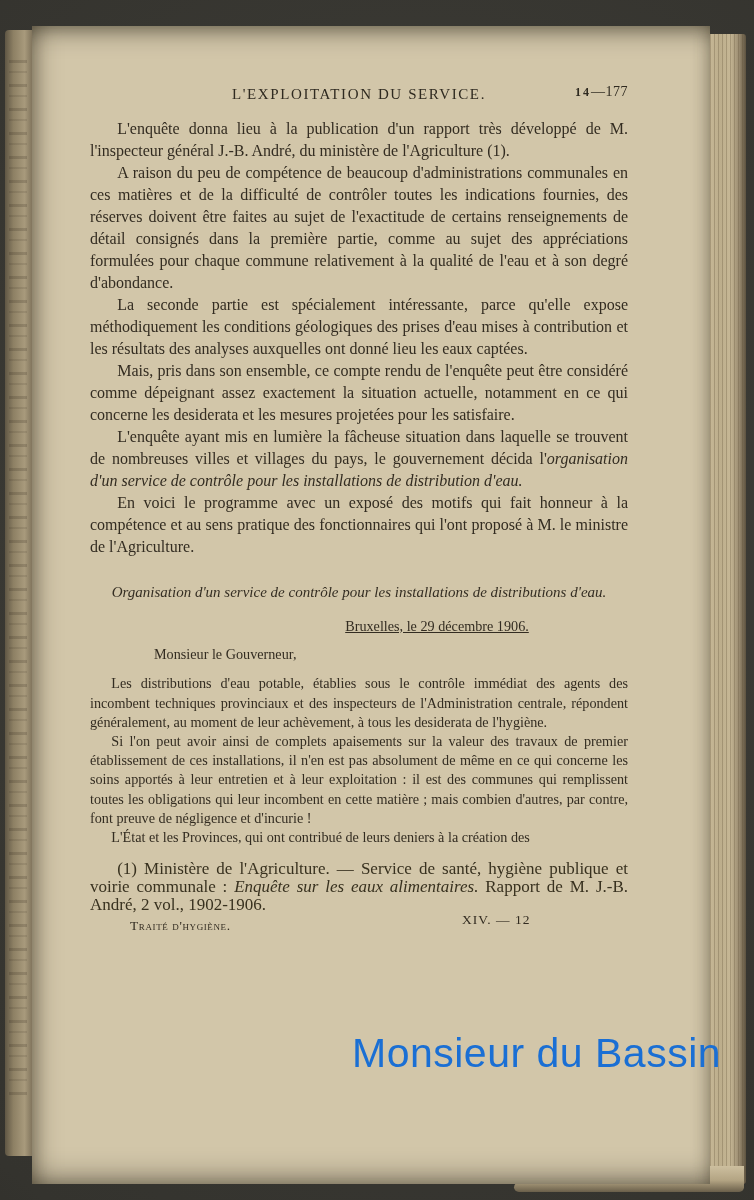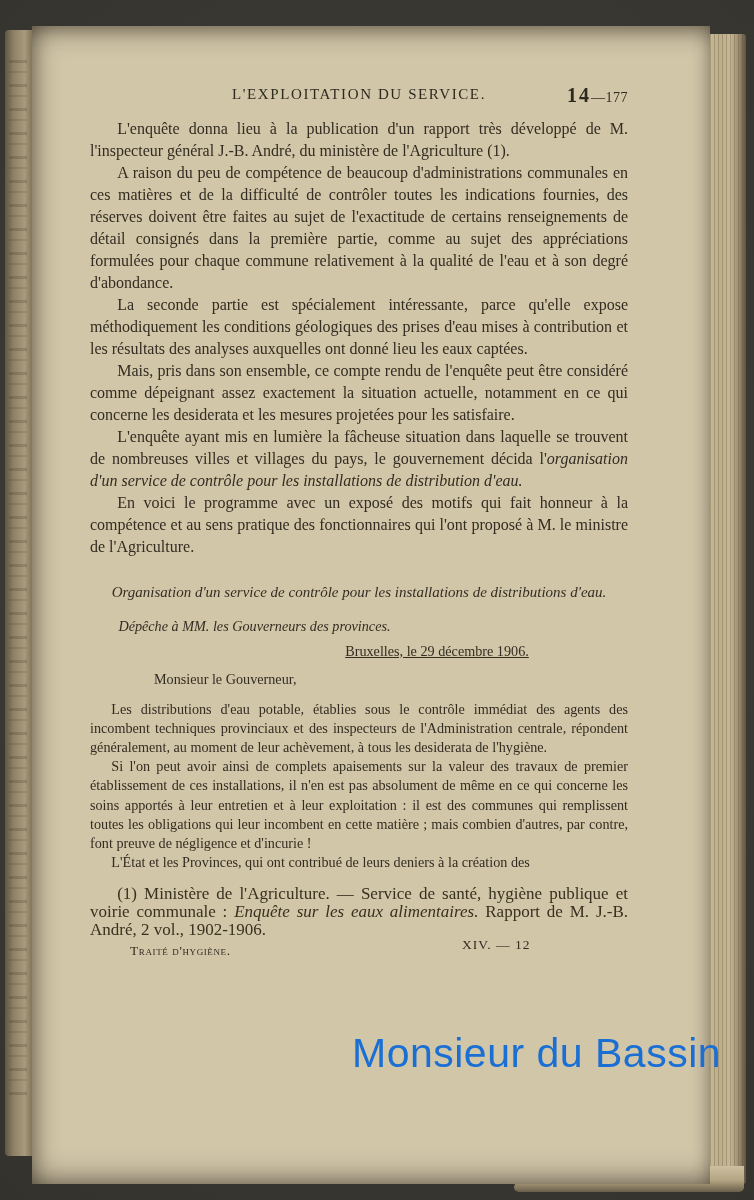--- a/index.html
+++ b/index.html
@@ -50,21 +50,21 @@
       linear-gradient(97deg, #a3957 600%, #c2b494 2%, #cfc3a5 9%, #d8cdb2 34%, #d6cbaf 64%, #cfc2a3 88%, #c1b292 100%);
     background-color: #d2c6a9;
     box-shadow:
       inset 0 18px 24px -14px rgba(30,25,15,.55),
       inset 0 -20px 28px -16px rgba(30,25,15,.5),
       inset 16px 0 26px -14px rgba(50,40,25,.55),
       inset -10px 0 20px -12px rgba(60,48,30,.45);
   }
   .page-header { position: relative; text-align: center; font-size: 15px; letter-spacing: 1.6px; margin-bottom: 15px; color: #2f2a20; }
   .page-number { position: absolute; right: 0; top: -2px; letter-spacing: .5px; font-size: 14px; }
-  .plate { font-weight: 700; font-size: 20px; letter-spacing: 2px; margin-top: 20px; }
+  .plate { font-weight: 700; font-size: 12px; letter-spacing: 2px; margin-top: 20px; }
   .body-text { font-size: 16px; line-height: 22px; text-align: justify; }
   .para { margin: 0; text-indent: 1.7em; }
   .it { font-style: italic; }
   .section-heading {
     margin: 24px 14px 14px; text-align: center;
     font-style: italic; font-size: 15px; line-height: 21px; color: #352e23;
   }
   .letter { font-size: 14.2px; line-height: 19.2px; text-align: justify; }
   .letter-intro { margin: 4px 0 0; text-indent: 2em; font-style: italic; }
   .dateline { margin: 6px 0 6px; text-align: center; padding-left: 156px; text-decoration: underline; }
@@ -105,21 +105,20 @@
       <p class="para">A raison du peu de compétence de beaucoup d'administrations communales en ces matières et de la difficulté de contrôler toutes les indications fournies, des réserves doivent être faites au sujet de l'exactitude de certains renseignements de détail consignés dans la première partie, comme au sujet des appréciations formulées pour chaque commune relativement à la qualité de l'eau et à son degré d'abondance.</p>
       <p class="para">La seconde partie est spécialement intéressante, parce qu'elle expose méthodiquement les conditions géologiques des prises d'eau mises à contribution et les résultats des analyses auxquelles ont donné lieu les eaux captées.</p>
       <p class="para">Mais, pris dans son ensemble, ce compte rendu de l'enquête peut être considéré comme dépeignant assez exactement la situation actuelle, notamment en ce qui concerne les desiderata et les mesures projetées pour les satisfaire.</p>
       <p class="para"><span>L'enquête ayant mis en lumière la fâcheuse situation dans laquelle se trouvent de nombreuses villes et villages du pays, le gouvernement décida l'</span><span class="it">organisation d'un service de contrôle pour les installations de distribution d'eau.</span></p>
       <p class="para">En voici le programme avec un exposé des motifs qui fait honneur à la compétence et au sens pratique des fonctionnaires qui l'ont proposé à M. le ministre de l'Agriculture.</p>
     </div>
 
     <div class="section-heading">Organisation d'un service de contrôle pour les installations de distributions d'eau.</div>
 
     <div class="letter">
-      <p class="letter-intro">Dépêche à MM. les Gouverneurs des provinces.</p>
       <div class="dateline">Bruxelles, le 29 décembre 1906.</div>
       <div class="salutation">Monsieur le Gouverneur,</div>
       <p class="letter-para">Les distributions d'eau potable, établies sous le contrôle immédiat des agents des incombent techniques provinciaux et des inspecteurs de l'Administration centrale, répondent généralement, au moment de leur achèvement, à tous les desiderata de l'hygiène.</p>
       <p class="letter-para">Si l'on peut avoir ainsi de complets apaisements sur la valeur des travaux de premier établissement de ces installations, il n'en est pas absolument de même en ce qui concerne les soins apportés à leur entretien et à leur exploitation : il est des communes qui remplissent toutes les obligations qui leur incombent en cette matière ; mais combien d'autres, par contre, font preuve de négligence et d'incurie !</p>
       <p class="letter-para">L'État et les Provinces, qui ont contribué de leurs deniers à la création des</p>
     </div>
 
     <div class="footnote">
       <span>(1) Ministère de l'Agriculture. — Service de santé, hygiène publique et voirie communale : </span><span class="it">Enquête sur les eaux alimentaires.</span><span> Rapport de M. J.-B. André, 2 vol., 1902-1906.</span>
     </div>

